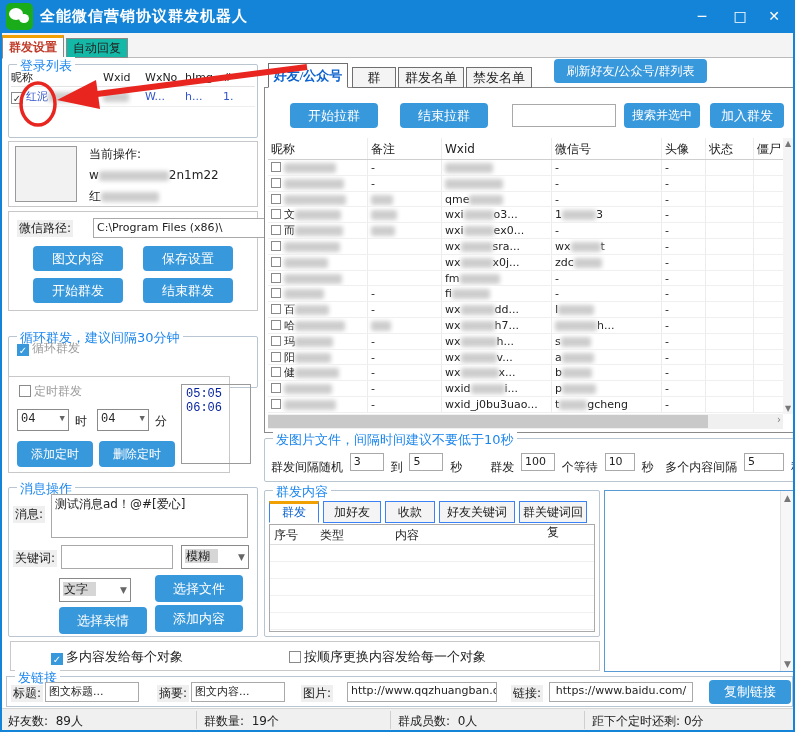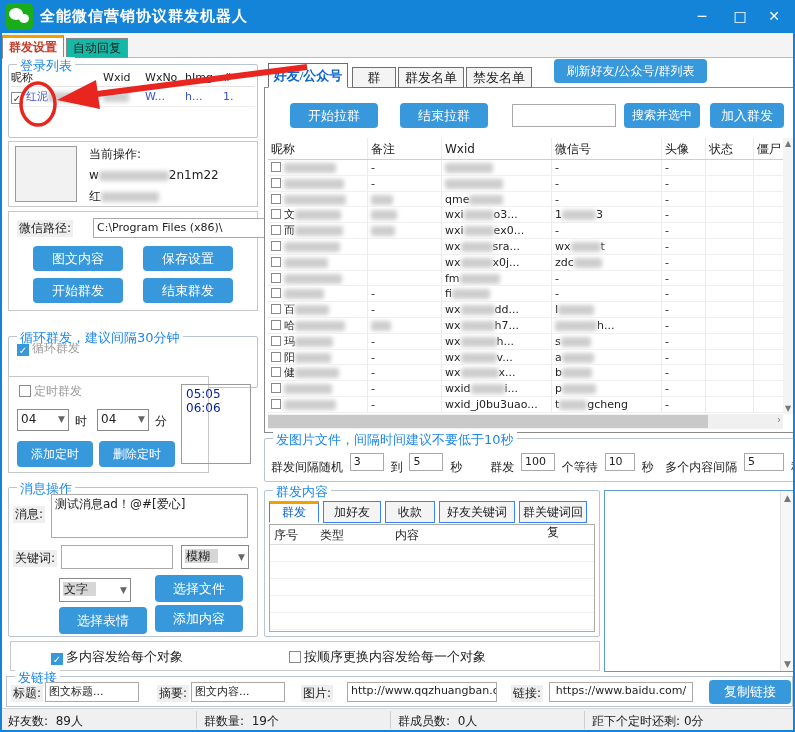--- a/index.html
+++ b/index.html
@@ -45,21 +45,21 @@
   #login-table .drow { display:flex; height:20px; line-height:20px; border-bottom:1px solid #eee; }
   .lc1{width:92px;} .lc2{width:42px;} .lc3{width:40px;} .lc4{width:38px;} .lc5{width:24px;}
   #login-table .drow span.v { color:var(--linkblue); }
 
   #cur-panel { left:6px; top:141px; width:250px; height:66px; }
   #avatar-box { position:absolute; left:6px; top:4px; width:62px; height:56px; background:#f2f2f2; border:1px solid #9a9a9a; }
   .curline { position:absolute; left:80px; white-space:nowrap; font-size:12px; }
 
   #path-panel { left:6px; top:211px; width:250px; height:100px; }
   #grp-loop { left:6px; top:336px; width:250px; height:52px; }
-  #timed-panel { left:6px; top:376px; width:201px; height:97px; }
+  #timed-panel { left:6px; top:376px; width:222px; height:97px;font-family:Liberation Mono, monospace; }
   #timelist { position:absolute; left:172px; top:7px; width:70px; height:80px; border:1px solid #9a9a9a; color:#001e9c; font-size:12px; padding:2px 4px; }
   #grp-msg { left:6px; top:487px; width:250px; height:150px; }
   #msg-area { position:absolute; left:42px; top:6px; width:197px; height:44px; border:1px solid #a9a9a9; font-size:12px; padding:1px 3px; }
 
   
   #pane { position:absolute; left:262px; top:87px; width:531px; height:346px; border:1px solid #8a8a8a; background:#fff; }
   .rtab { position:absolute; border:1px solid #6f6f6f; background:#f4f4f4; text-align:center; font-size:13px;font-family:Liberation Serif, serif; }
   .rtab.active { background:#fff; color:#0a62cf; border-bottom:1px solid #fff; font-weight:bold; }
 
   #ftable { position:absolute; left:266px; top:138px; width:515px; height:276px; font-size:11px; }

